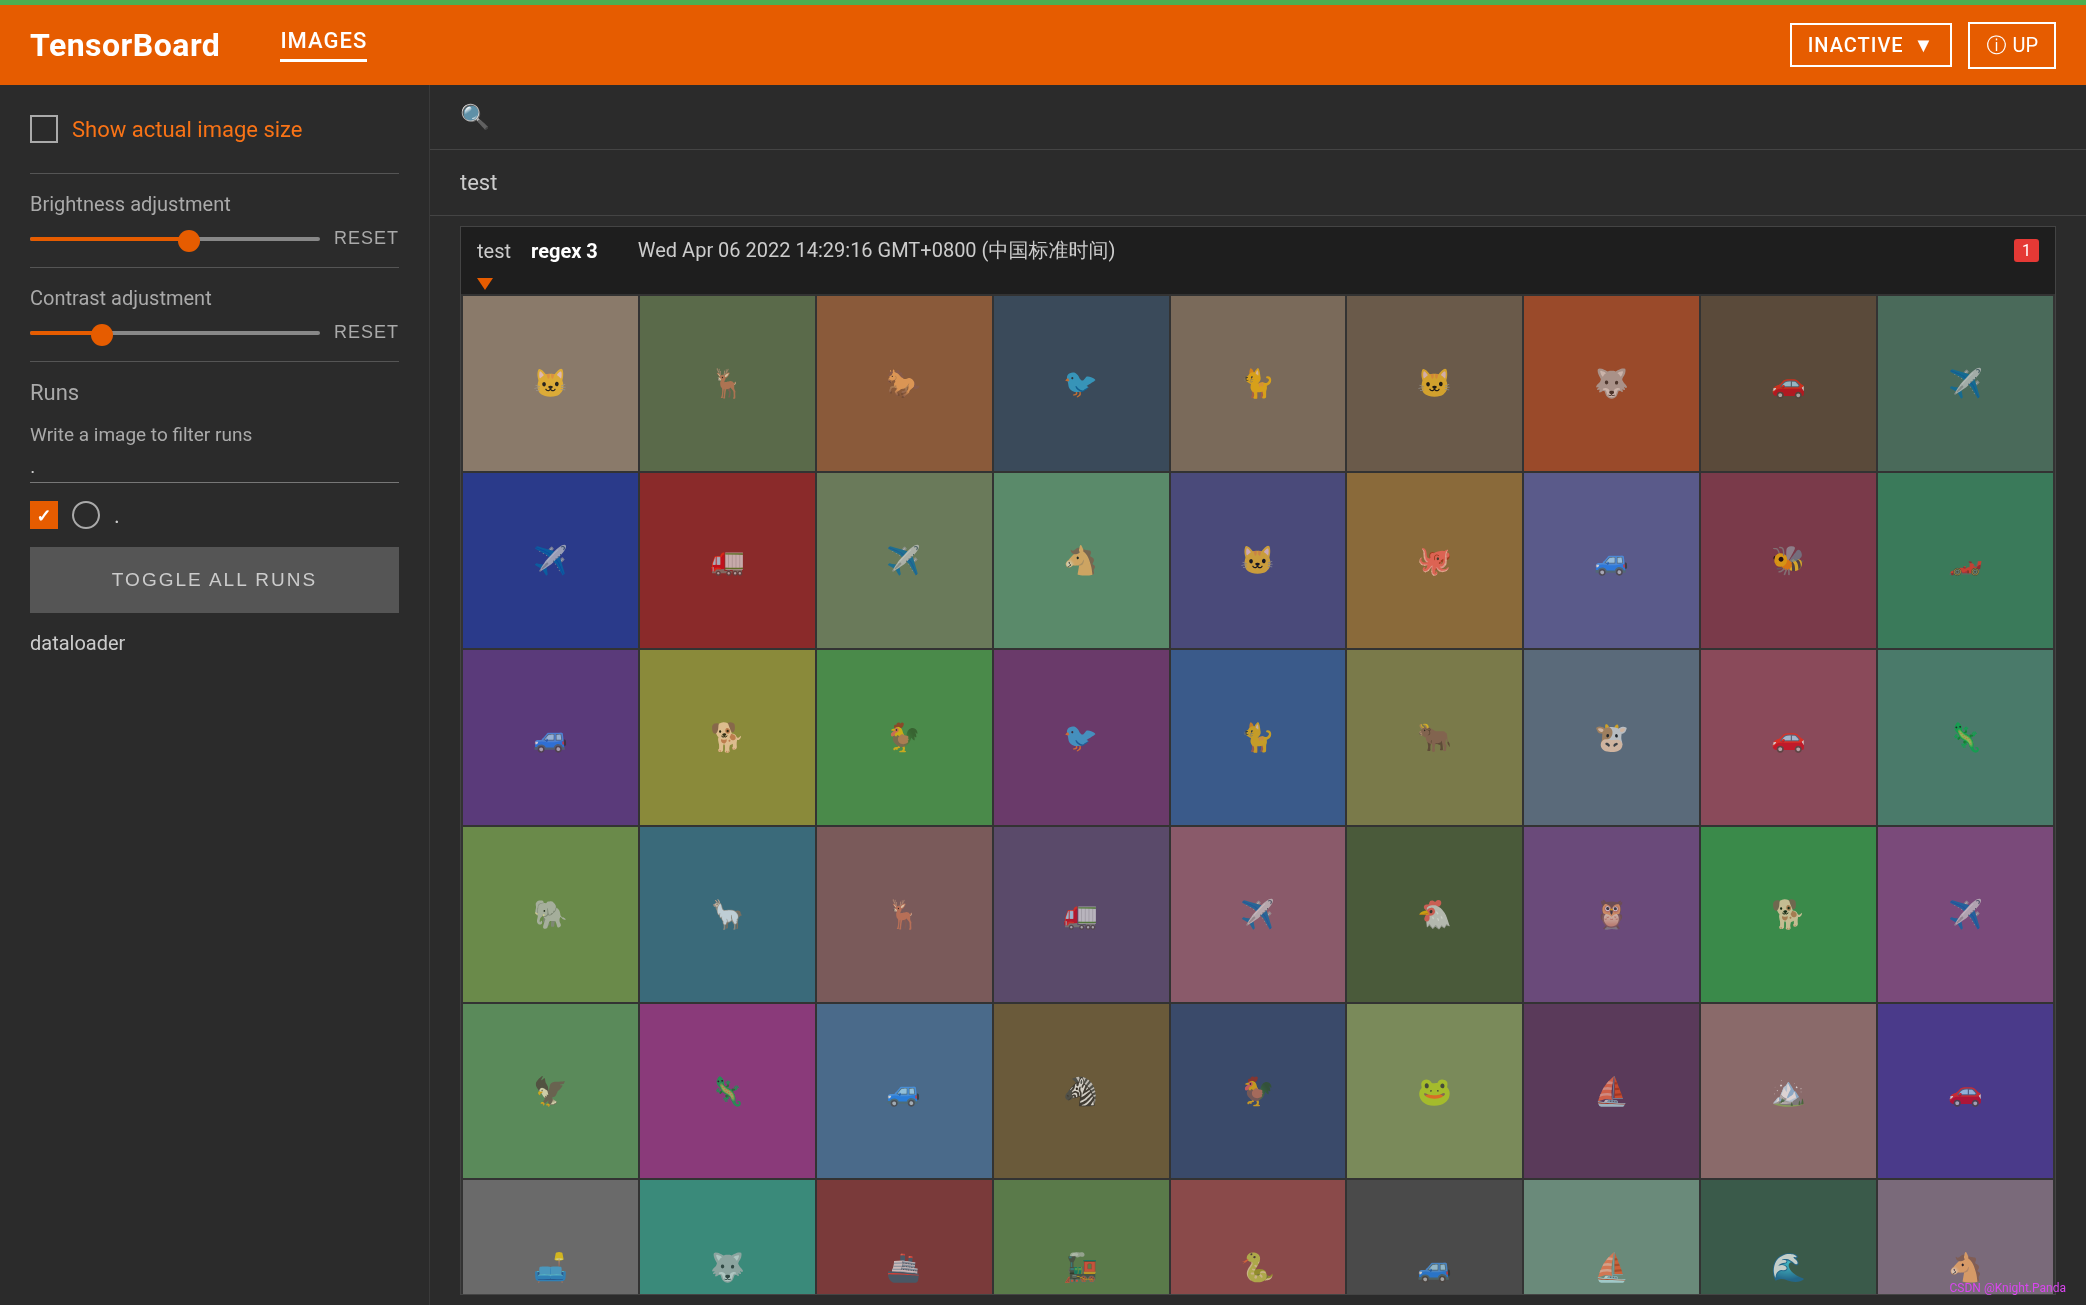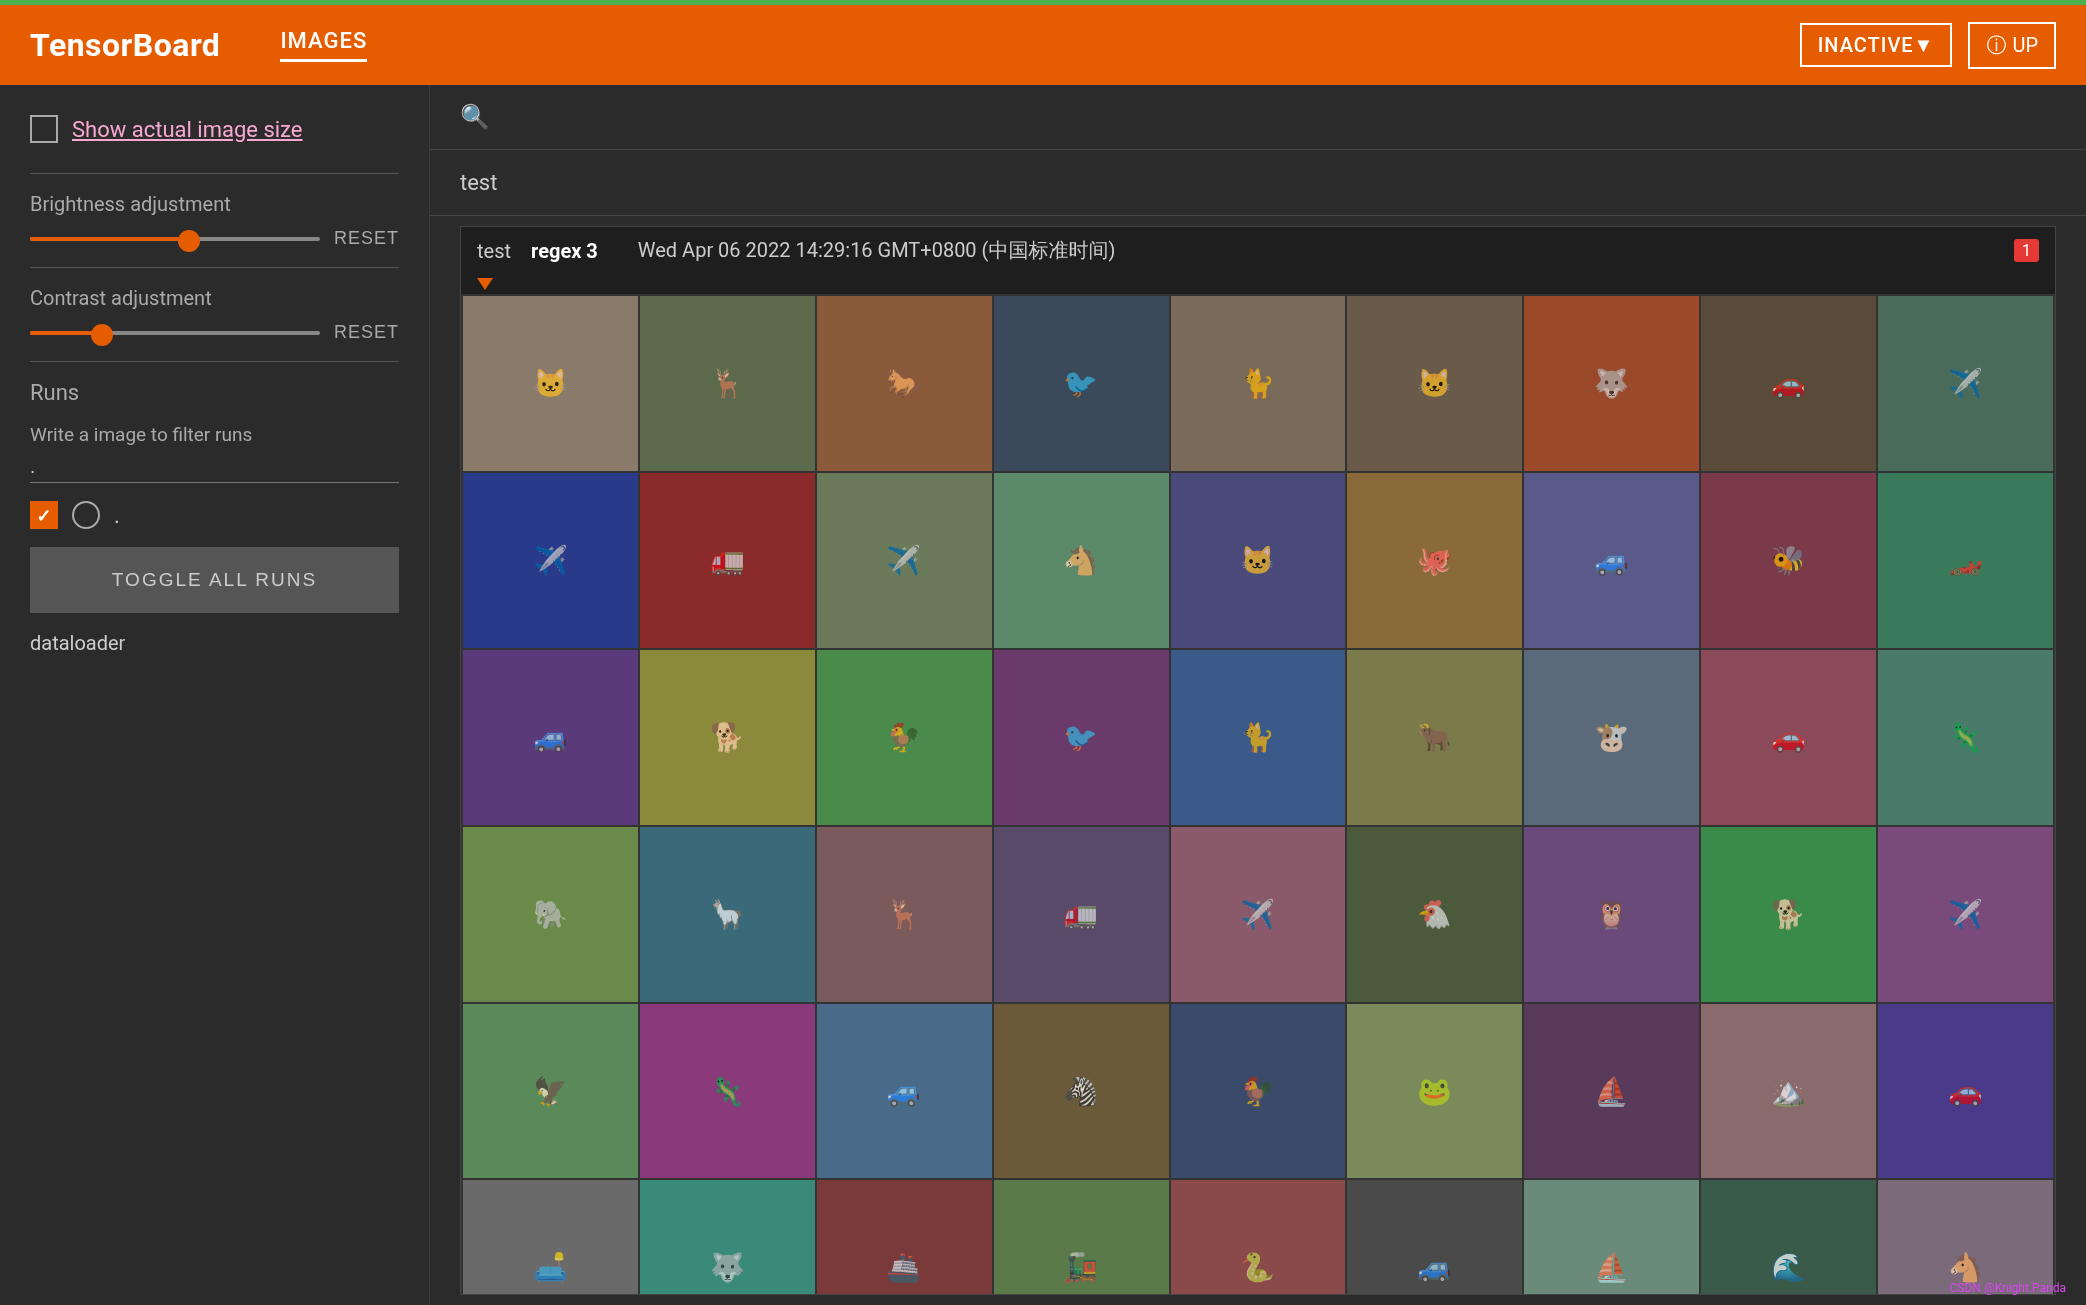--- a/index.html
+++ b/index.html
@@ -47,20 +47,21 @@
     }
     .status-dropdown {
       background: transparent;
       border: 2px solid #fff;
       color: #fff;
       font-size: 20px;
       padding: 8px 16px;
       letter-spacing: 1px;
       display: flex;
       align-items: center;
+      gap: 10px;
       cursor: pointer;
     }
     .status-dropdown span { font-weight: 500; }
     .up-button {
       background: transparent;
       border: 2px solid #fff;
       color: #fff;
       font-size: 20px;
       padding: 8px 16px;
       display: flex;
@@ -99,23 +100,22 @@
       margin-bottom: 30px;
     }
     .checkbox-box {
       width: 28px;
       height: 28px;
       border: 2px solid #aaa;
       background: transparent;
       display: inline-block;
     }
     .show-image-label {
-      color: #f9a8d4;
+      color: #f97316;
       font-size: 22px;
-      text-decoration: underline;
     }
 
     .divider {
       border: none;
       border-top: 1px solid #555;
       margin: 18px 0;
     }
 
     .section-label {
       color: #aaa;

